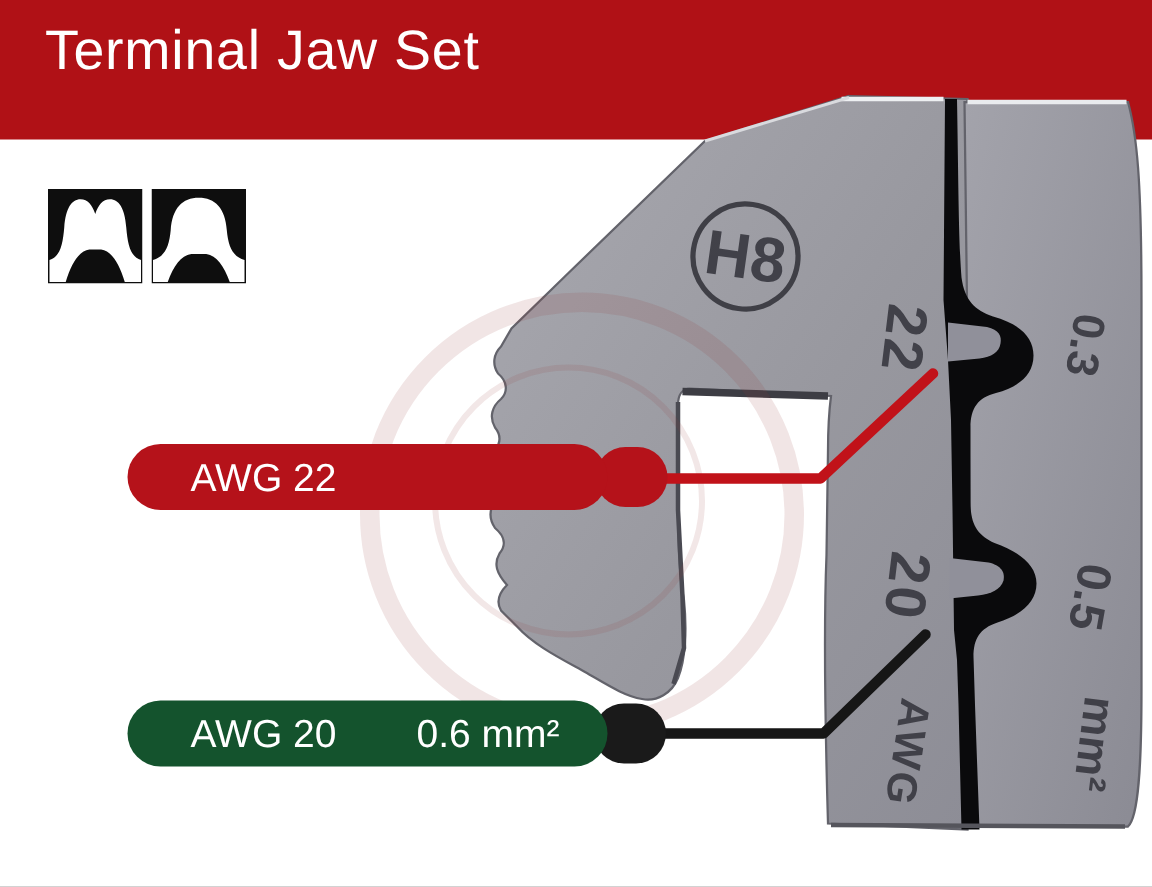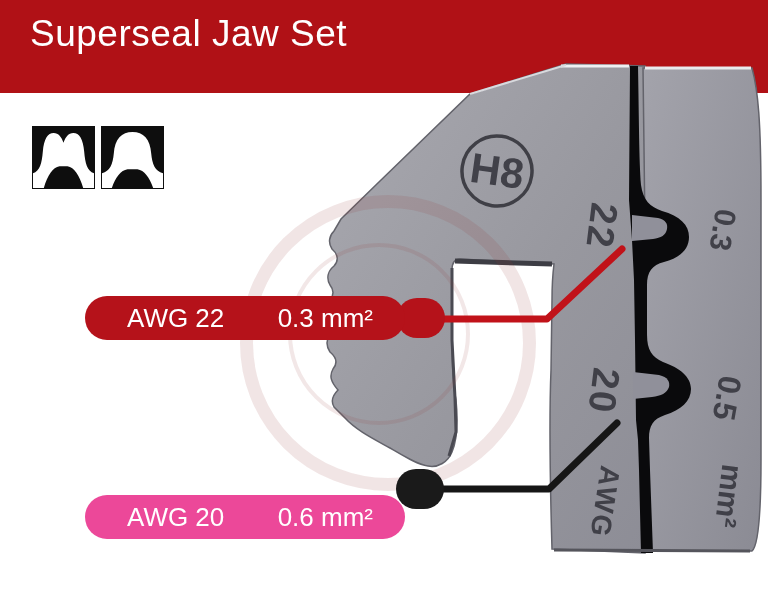--- a/index.html
+++ b/index.html
@@ -30,32 +30,32 @@
   .wm.inner{left:288px;top:243px;width:174px;height:174px;border:4px solid rgba(145,55,55,.12);}
 
   
   svg.connectors{position:absolute;left:0;top:0;width:768px;height:591px;z-index:4;pointer-events:none;}
 
   
   .pill{position:absolute;left:85px;width:320px;height:44px;border-radius:22px;display:flex;align-items:center;
     justify-content:space-between;padding:0 32px 0 42px;box-sizing:border-box;z-index:5;}
   .pill span{color:#ffffff;font-size:26px;white-space:nowrap;}
   .pill.red{top:296px;background:#b5121a;text-align:right;}
-  .pill.black{top:495px;background:#ec4899;}
+  .pill.black{top:467px;background:#14532d;}
   .tongue{position:absolute;width:48px;height:40px;border-radius:20px;z-index:5;}
   .tongue.red{left:397px;top:298px;background:#b5121a;}
   .tongue.black{left:396px;top:469px;background:#1a1a1a;}
 </style>
 </head>
 <body>
 
 <div id="stage">
 
   <div class="banner"></div>
-  <div class="title">Superseal Jaw Set</div>
+  <div class="title">Terminal Jaw Set</div>
 
 
   <div class="icon-box one">
     <svg viewBox="0 0 64 64" width="63" height="63">
       <rect x="0" y="0" width="64" height="64" fill="#0e0e0e"></rect>
       <path fill="#ffffff" d="M1,63 L1,48 C8,46 10,38 11,26 C12,13 16,7 22,7 C27,7 30,11 32,17
         C34,11 37,7 42,7 C48,7 52,13 53,26 C54,38 56,46 63,48 L63,63 L52,63
         C48,50 43,42 36,41 L28,41 C21,42 16,50 12,63 Z"></path>
     </svg>
   </div>
@@ -127,21 +127,20 @@
   <div class="wm inner"></div>
 
   <svg class="connectors" viewBox="0 0 768 591">
     <polyline points="440,319 547,319 622,249" fill="none" stroke="#c11219" stroke-width="7" stroke-linecap="round" stroke-linejoin="round"></polyline>
     <polyline points="438,489 549,489 617,423" fill="none" stroke="#161616" stroke-width="7" stroke-linecap="round" stroke-linejoin="round"></polyline>
   </svg>
 
   <div class="tongue red"></div>
   <div class="pill red">
     <span>AWG 22</span>
-    <span>0.3 mm²</span>
   </div>
 
   <div class="tongue black"></div>
   <div class="pill black">
     <span>AWG 20</span>
     <span>0.6 mm²</span>
   </div>
 
 </div>
 

